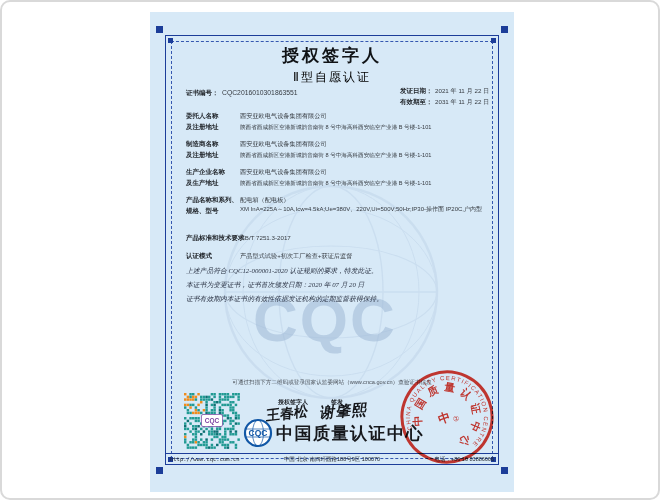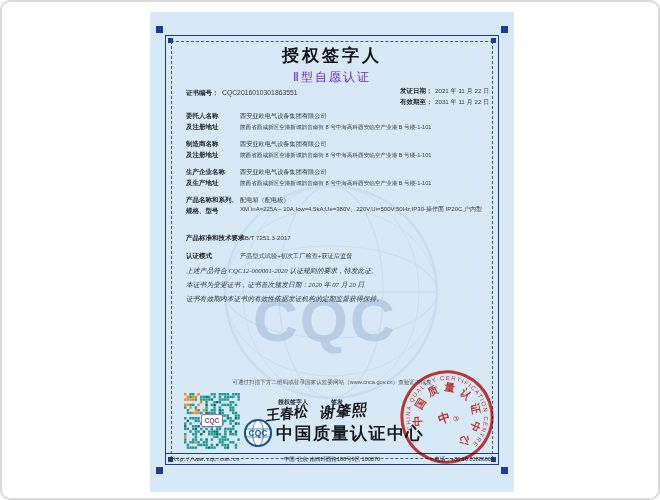--- a/index.html
+++ b/index.html
@@ -8,21 +8,21 @@
          font-family:"Liberation Sans","DejaVu Sans",sans-serif;color:#333;}
   .paper{position:absolute;left:148px;top:10px;width:364px;height:480px;background:#d7e9f7;}
   .t{position:absolute;white-space:nowrap;}
   .border-solid{position:absolute;left:15px;top:23px;width:334px;height:430px;
                 border:1.5px solid #1c3d99;box-sizing:border-box;z-index:1;}
   .border-dashed{position:absolute;left:21px;top:29px;width:322px;height:418px;
                  border:1px dashed #3558b0;box-sizing:border-box;z-index:1;}
   .csq{position:absolute;background:#1c3d99;z-index:1;}
   .title{left:0;right:0;top:32px;text-align:center;font-size:17px;font-weight:bold;
          letter-spacing:3px;color:#101316;z-index:2;}
-  .subtitle{left:0;right:0;top:57px;text-align:center;font-size:12px;letter-spacing:2px;color:#6d28d9;z-index:2;}
+  .subtitle{left:0;right:0;top:57px;text-align:center;font-size:12px;letter-spacing:2px;color:#000000;z-index:2;}
   .lbl{font-size:6.5px;font-weight:bold;color:#1d2126;z-index:2;}
   .val{font-size:6.2px;color:#363b41;z-index:2;}
   .val-sm{font-size:5.6px;color:#363b41;z-index:2;}
   .wrapv{white-space:normal;width:248px;line-height:9px;word-break:break-all;}
   .stmt{font-size:6.8px;font-style:italic;color:#2b3344;font-family:"Liberation Serif","DejaVu Serif",serif;z-index:2;}
   .note{left:0;right:0;top:367px;text-align:center;font-size:5.6px;color:#4a5058;z-index:2;}
   .qr{position:absolute;left:34px;top:381px;width:56px;height:56px;z-index:2;}
   .sig{font-family:"Liberation Serif","DejaVu Serif",serif;font-weight:bold;color:#16181c;z-index:3;}
   .sig1{left:116px;top:393px;font-size:14px;transform:rotate(-7deg) skewX(-8deg);}
   .sig2{left:170px;top:390px;font-size:15px;transform:rotate(-4deg) skewX(-12deg);letter-spacing:1px;}

